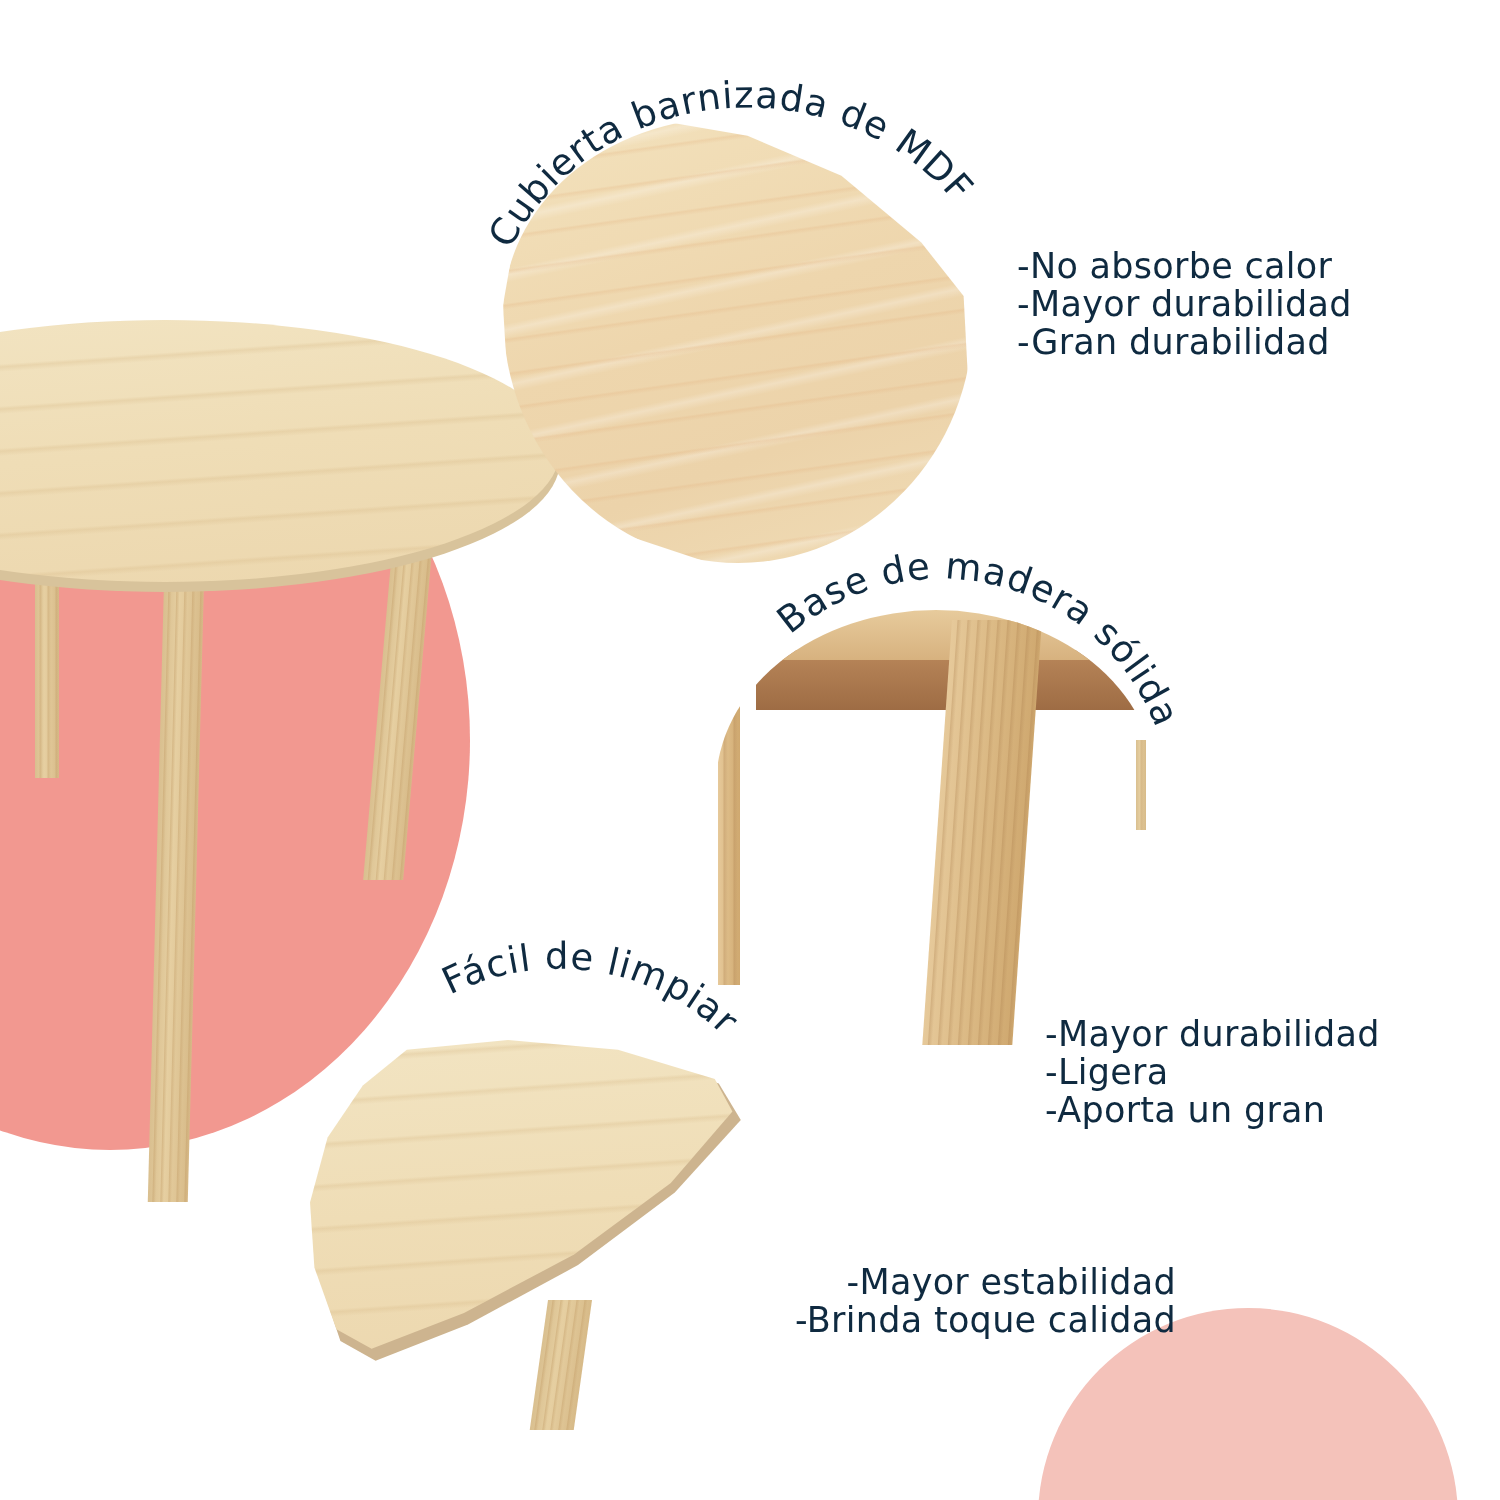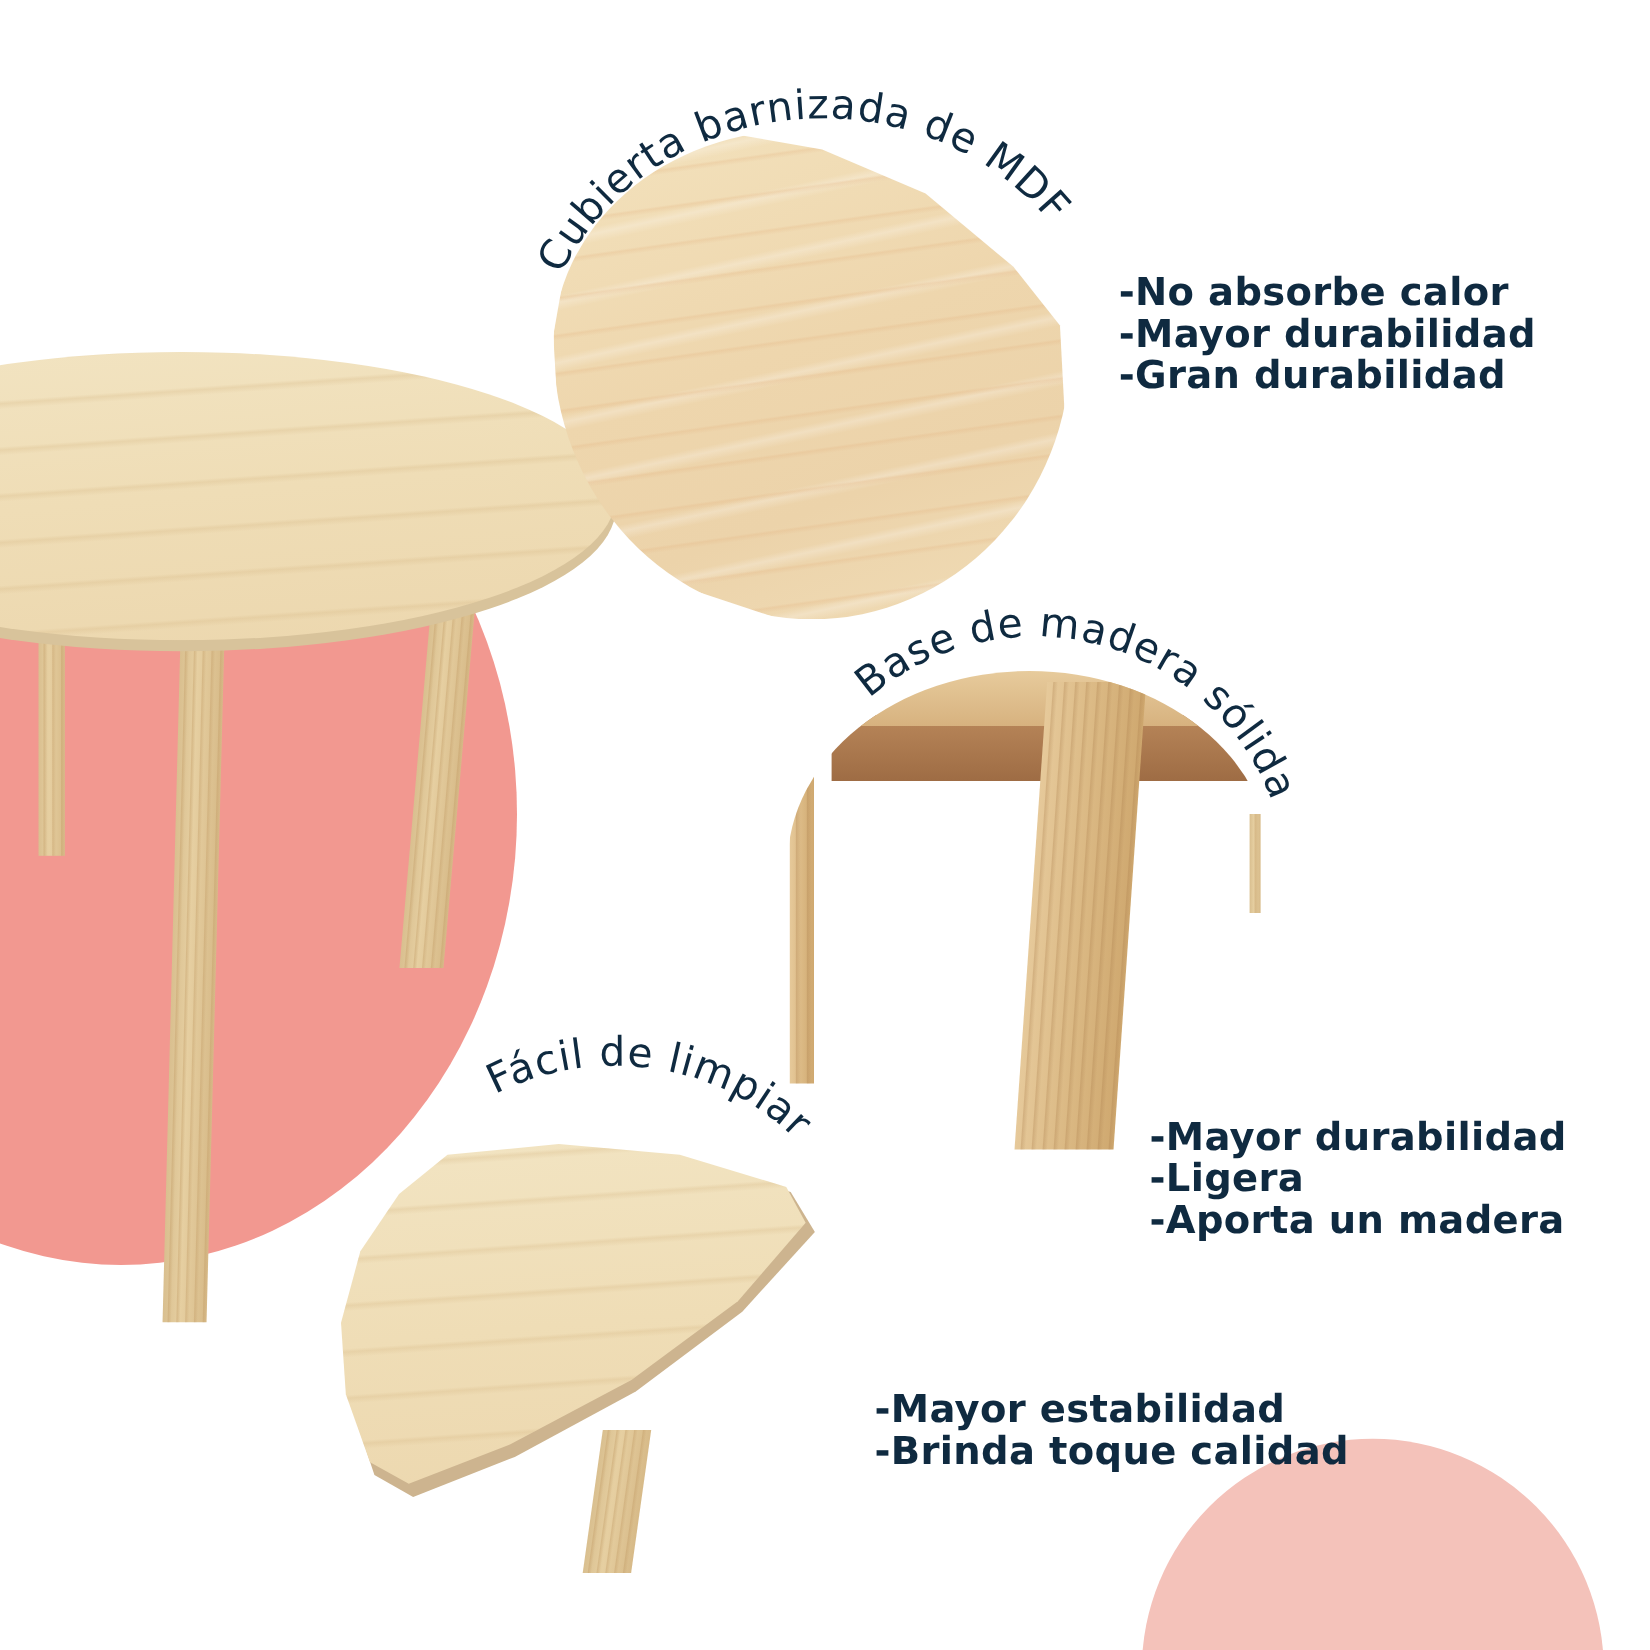--- a/index.html
+++ b/index.html
@@ -25,21 +25,21 @@
       background:
         repeating-linear-gradient(90deg, rgba(190,150,95,0.0) 0px, rgba(190,150,95,0.0) 4px, rgba(190,150,95,0.35) 5px, rgba(190,150,95,0.0) 8px),
         linear-gradient(90deg, #d9bf8f 0%, #e6cfa1 40%, #d7ba88 100%);
     }
     .wood-leg-dark {
       background:
         repeating-linear-gradient(90deg, rgba(170,125,75,0.0) 0px, rgba(170,125,75,0.0) 5px, rgba(170,125,75,0.30) 6px, rgba(170,125,75,0.0) 10px),
         linear-gradient(90deg, #e6c99a 0%, #dbb984 50%, #cfa86f 100%);
     }
     .bullets {
-      font-size: 35px; line-height: 38px; font-weight: 700; letter-spacing: 0.3px;
+      font-size: 35px; line-height: 38px; font-weight: 400; letter-spacing: 0.3px;
       color: #0f2a40;
     }
     .bullets div { white-space: nowrap; }
     svg text.curved {
       font-family: "DejaVu Sans", "Liberation Sans", sans-serif;
       font-size: 37px; fill: #0f2a40; letter-spacing: 1px;
     }
   </style>
 </head>
 <body>
@@ -99,36 +99,36 @@
     <path id="arc-base" d="M 50 95 A 230 230 0 0 1 430 250" fill="none"></path>
   </defs>
   <text class="curved">
     <textPath href="#arc-base">Base de madera sólida</textPath>
   </text>
 </svg>
 
 <div class="abs bullets" style="left:1045px; top:1015px;">
   <div>-Mayor durabilidad</div>
   <div>-Ligera</div>
-  <div>-Aporta un madera</div>
+  <div>-Aporta un gran</div>
 </div>
 
 <div class="abs" style="left:310px; top:1040px; width:460px; height:400px;">
   <div class="abs wood-leg" style="left:238px; top:260px; width:44px; height:130px; transform:skewX(-8deg); transform-origin:top left;"></div>
   <div class="abs" style="left:4px; top:4px; width:440px; height:330px; background:#cdb48f;
               clip-path: polygon(22% 3%, 45% 0%, 70% 3%, 92% 12%, 97% 23%, 82% 45%, 60% 67%, 35% 85%, 14% 96%, 6% 90%, 1% 70%, 0% 50%, 4% 30%, 12% 14%);"></div>
   <div class="abs wood-top" style="left:0; top:0; width:440px; height:325px;
               clip-path: polygon(22% 3%, 45% 0%, 70% 3%, 92% 12%, 96% 22%, 82% 44%, 60% 66%, 35% 84%, 14% 95%, 6% 89%, 1% 70%, 0% 50%, 4% 30%, 12% 14%);"></div>
 </div>
 
 <svg class="abs" style="left:420px; top:920px;" width="360" height="200" viewBox="0 0 360 200">
   <defs>
     <path id="arc-clean" d="M 30 75 A 220 200 0 0 1 330 150" fill="none"></path>
   </defs>
   <text class="curved">
     <textPath href="#arc-clean">Fácil de limpiar</textPath>
   </text>
 </svg>
 
-<div class="abs bullets" style="left:795px; top:1263px;">
+<div class="abs bullets" style="left:795px; top:1263px;text-align:right;">
   <div>-Mayor estabilidad</div>
   <div>-Brinda toque calidad</div>
 </div>
 
 </body></html>

